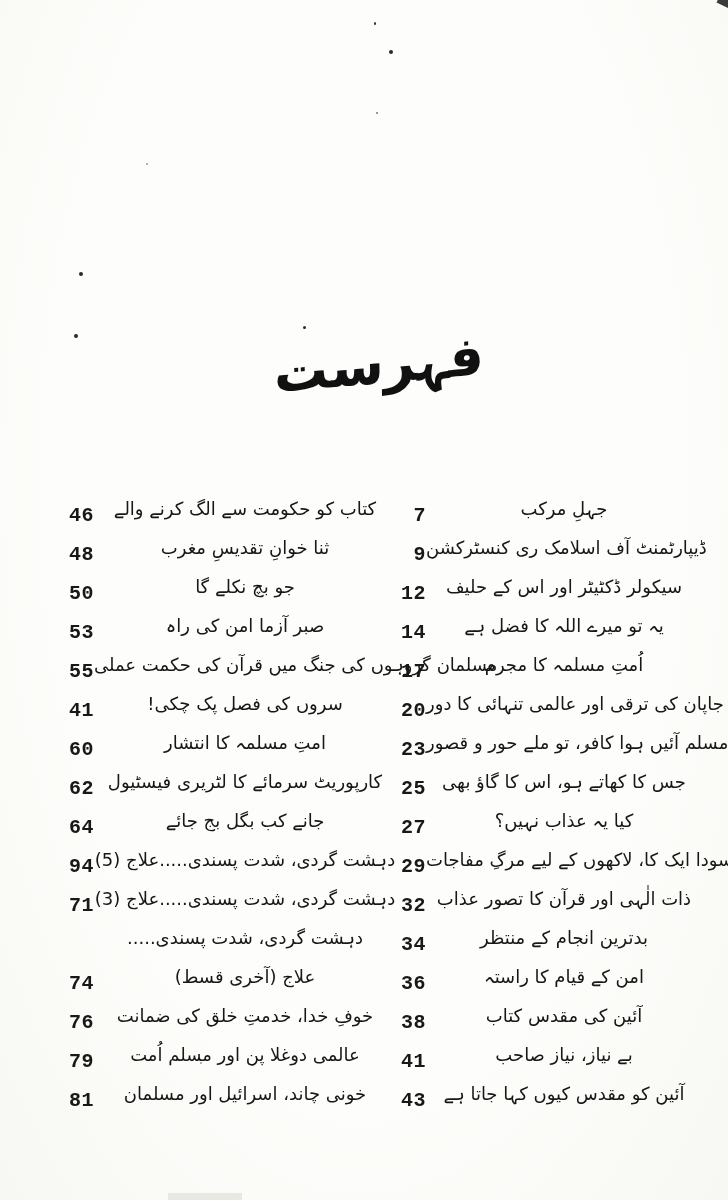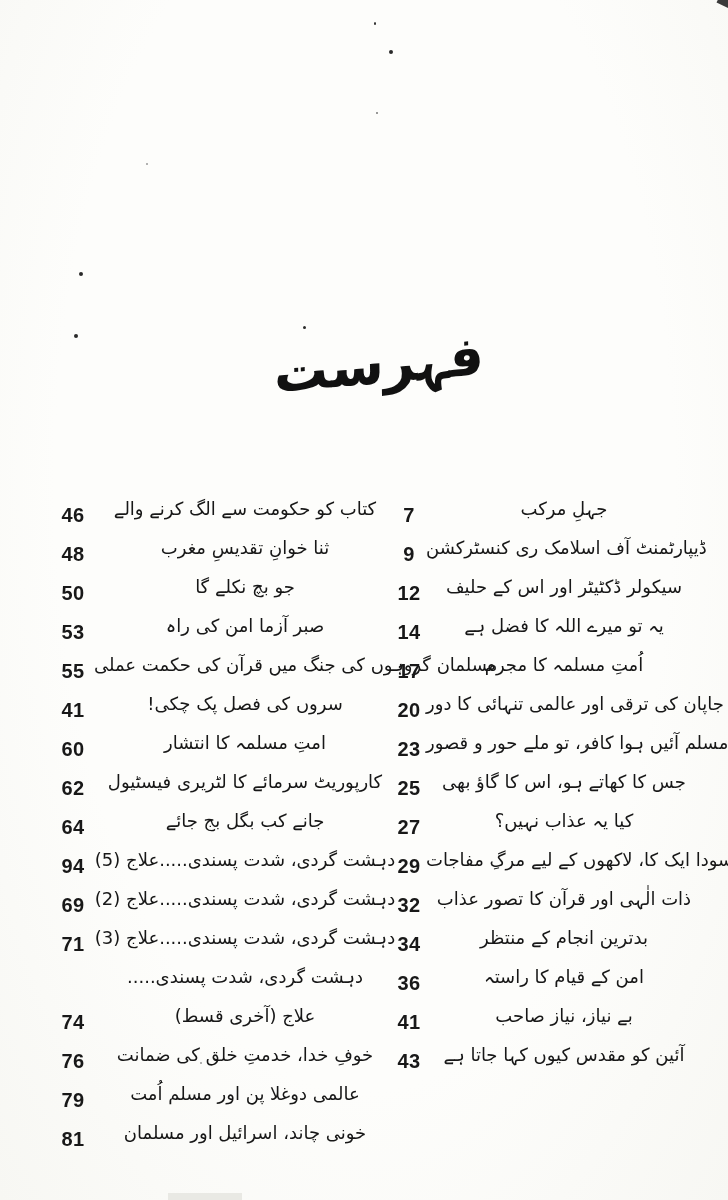--- a/index.html
+++ b/index.html
@@ -18,22 +18,22 @@
     text-align:center;direction:rtl;
     font-size:54px;font-weight:600;color:#111;
     transform:rotate(-5deg) skewX(-4deg);
     line-height:1.6;
   }
   .col{position:absolute;top:489px;}
   .col-left{left:52px;width:344px;}
   .col-right{left:392px;width:310px;}
   .row{display:flex;align-items:center;height:39px;}
   .num{
-    width:42px;flex:0 0 auto;text-align:center;
-    font-family:Liberation Sans, sans-serif;font-weight:700;font-size:20px;
+    width:42px;flex:0 0 auto;text-align:right;
+    font-family:Liberation Mono, monospace;font-weight:700;font-size:20px;
     color:#181818;letter-spacing:.5px;margin-top:13px;
   }
   .col-right .num{width:34px;}
   .title{
     flex:1 1 auto;direction:rtl;text-align:center;
     font-size:18px;line-height:1;white-space:nowrap;
     color:#171717;
   }
   
   .speck{position:absolute;background:#2a2a2a;border-radius:50%;}
@@ -122,20 +122,24 @@
   <div class="row">
     <span class="num">34</span>
     <span class="title">بدترین انجام کے منتظر</span>
   </div>
 
   <div class="row">
     <span class="num">36</span>
     <span class="title">امن کے قیام کا راستہ</span>
   </div>
 
+  <div class="row">
+    <span class="num">38</span>
+    <span class="title">آئین کی مقدس کتاب</span>
+  </div>
 
   <div class="row">
     <span class="num">41</span>
     <span class="title">بے نیاز، نیاز صاحب</span>
   </div>
 
   <div class="row">
     <span class="num">43</span>
     <span class="title">آئین کو مقدس کیوں کہا جاتا ہے</span>
   </div>
@@ -184,24 +188,20 @@
   <div class="row">
     <span class="num">64</span>
     <span class="title">جانے کب بگل بج جائے</span>
   </div>
 
   <div class="row">
     <span class="num">94</span>
     <span class="title">دہشت گردی، شدت پسندی.....علاج (5)</span>
   </div>
 
-  <div class="row">
-    <span class="num">69</span>
-    <span class="title">دہشت گردی، شدت پسندی.....علاج (2)</span>
-  </div>
 
   <div class="row">
     <span class="num">71</span>
     <span class="title">دہشت گردی، شدت پسندی.....علاج (3)</span>
   </div>
 
   <div class="row">
     <span class="num"></span>
     <span class="title">دہشت گردی، شدت پسندی.....</span>
   </div>

